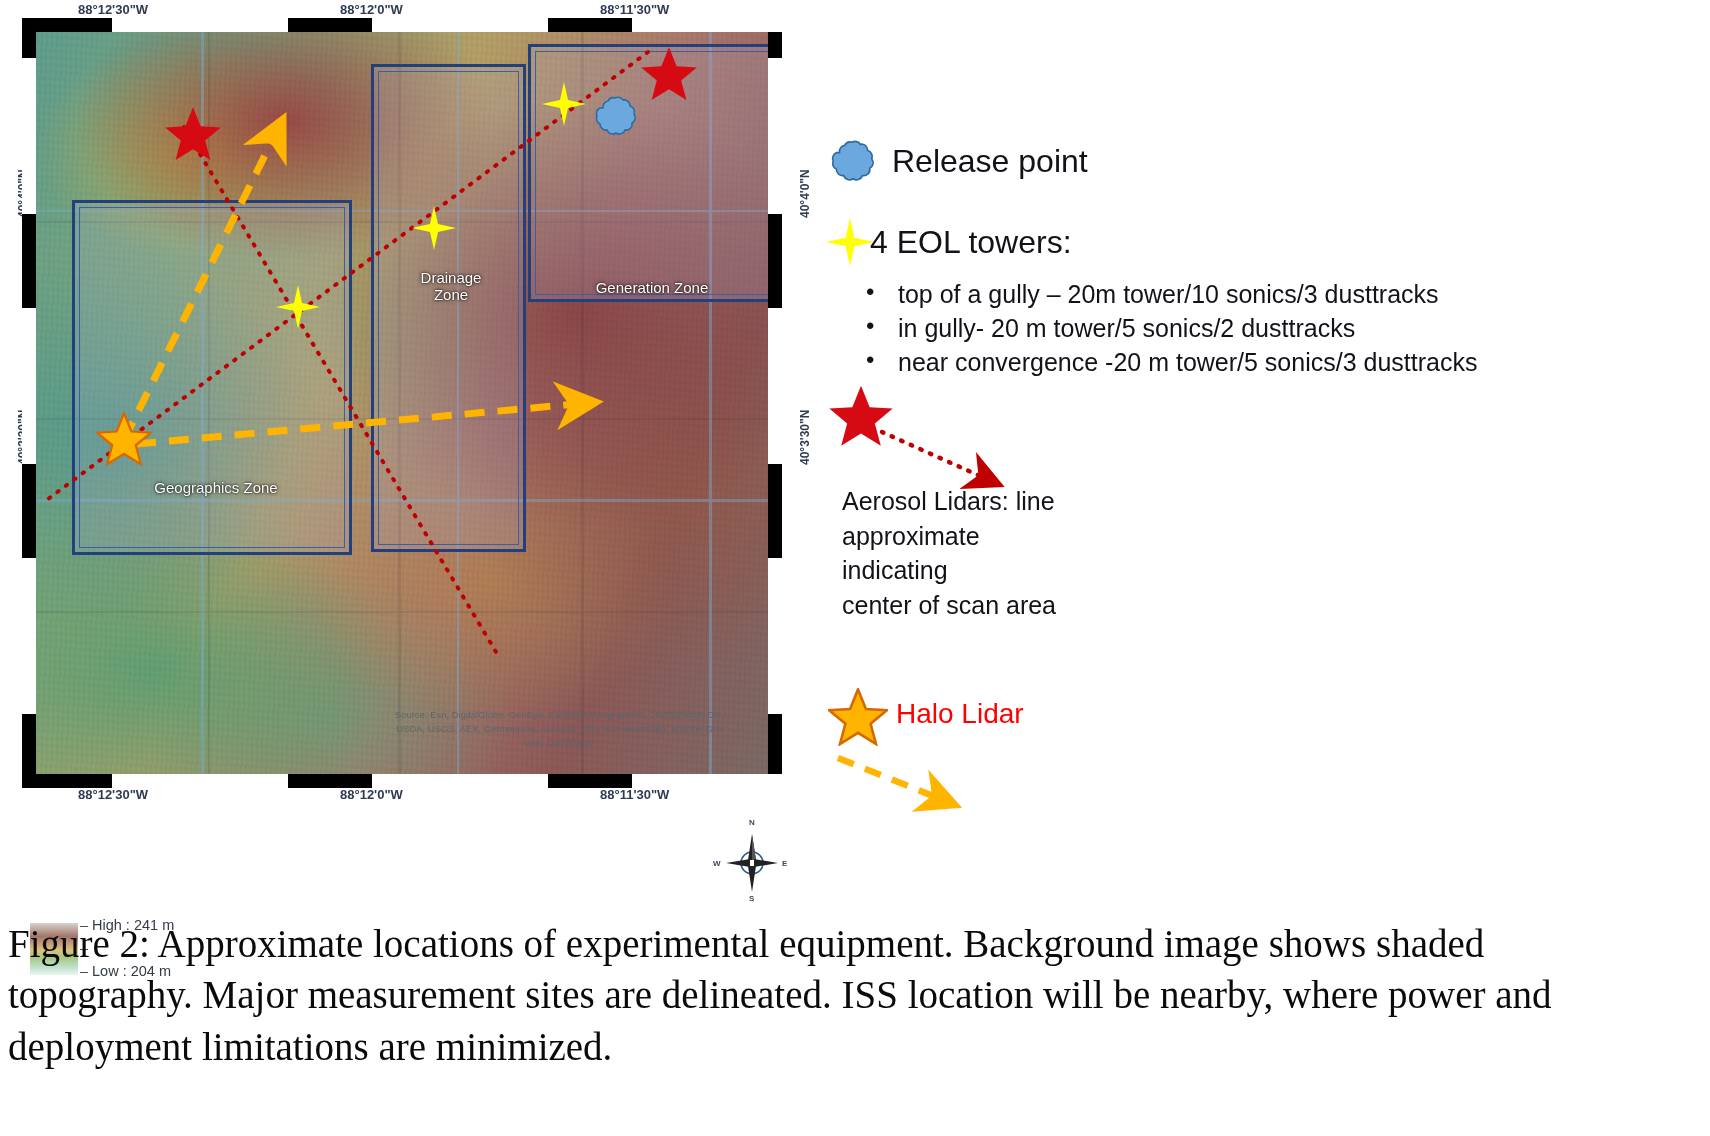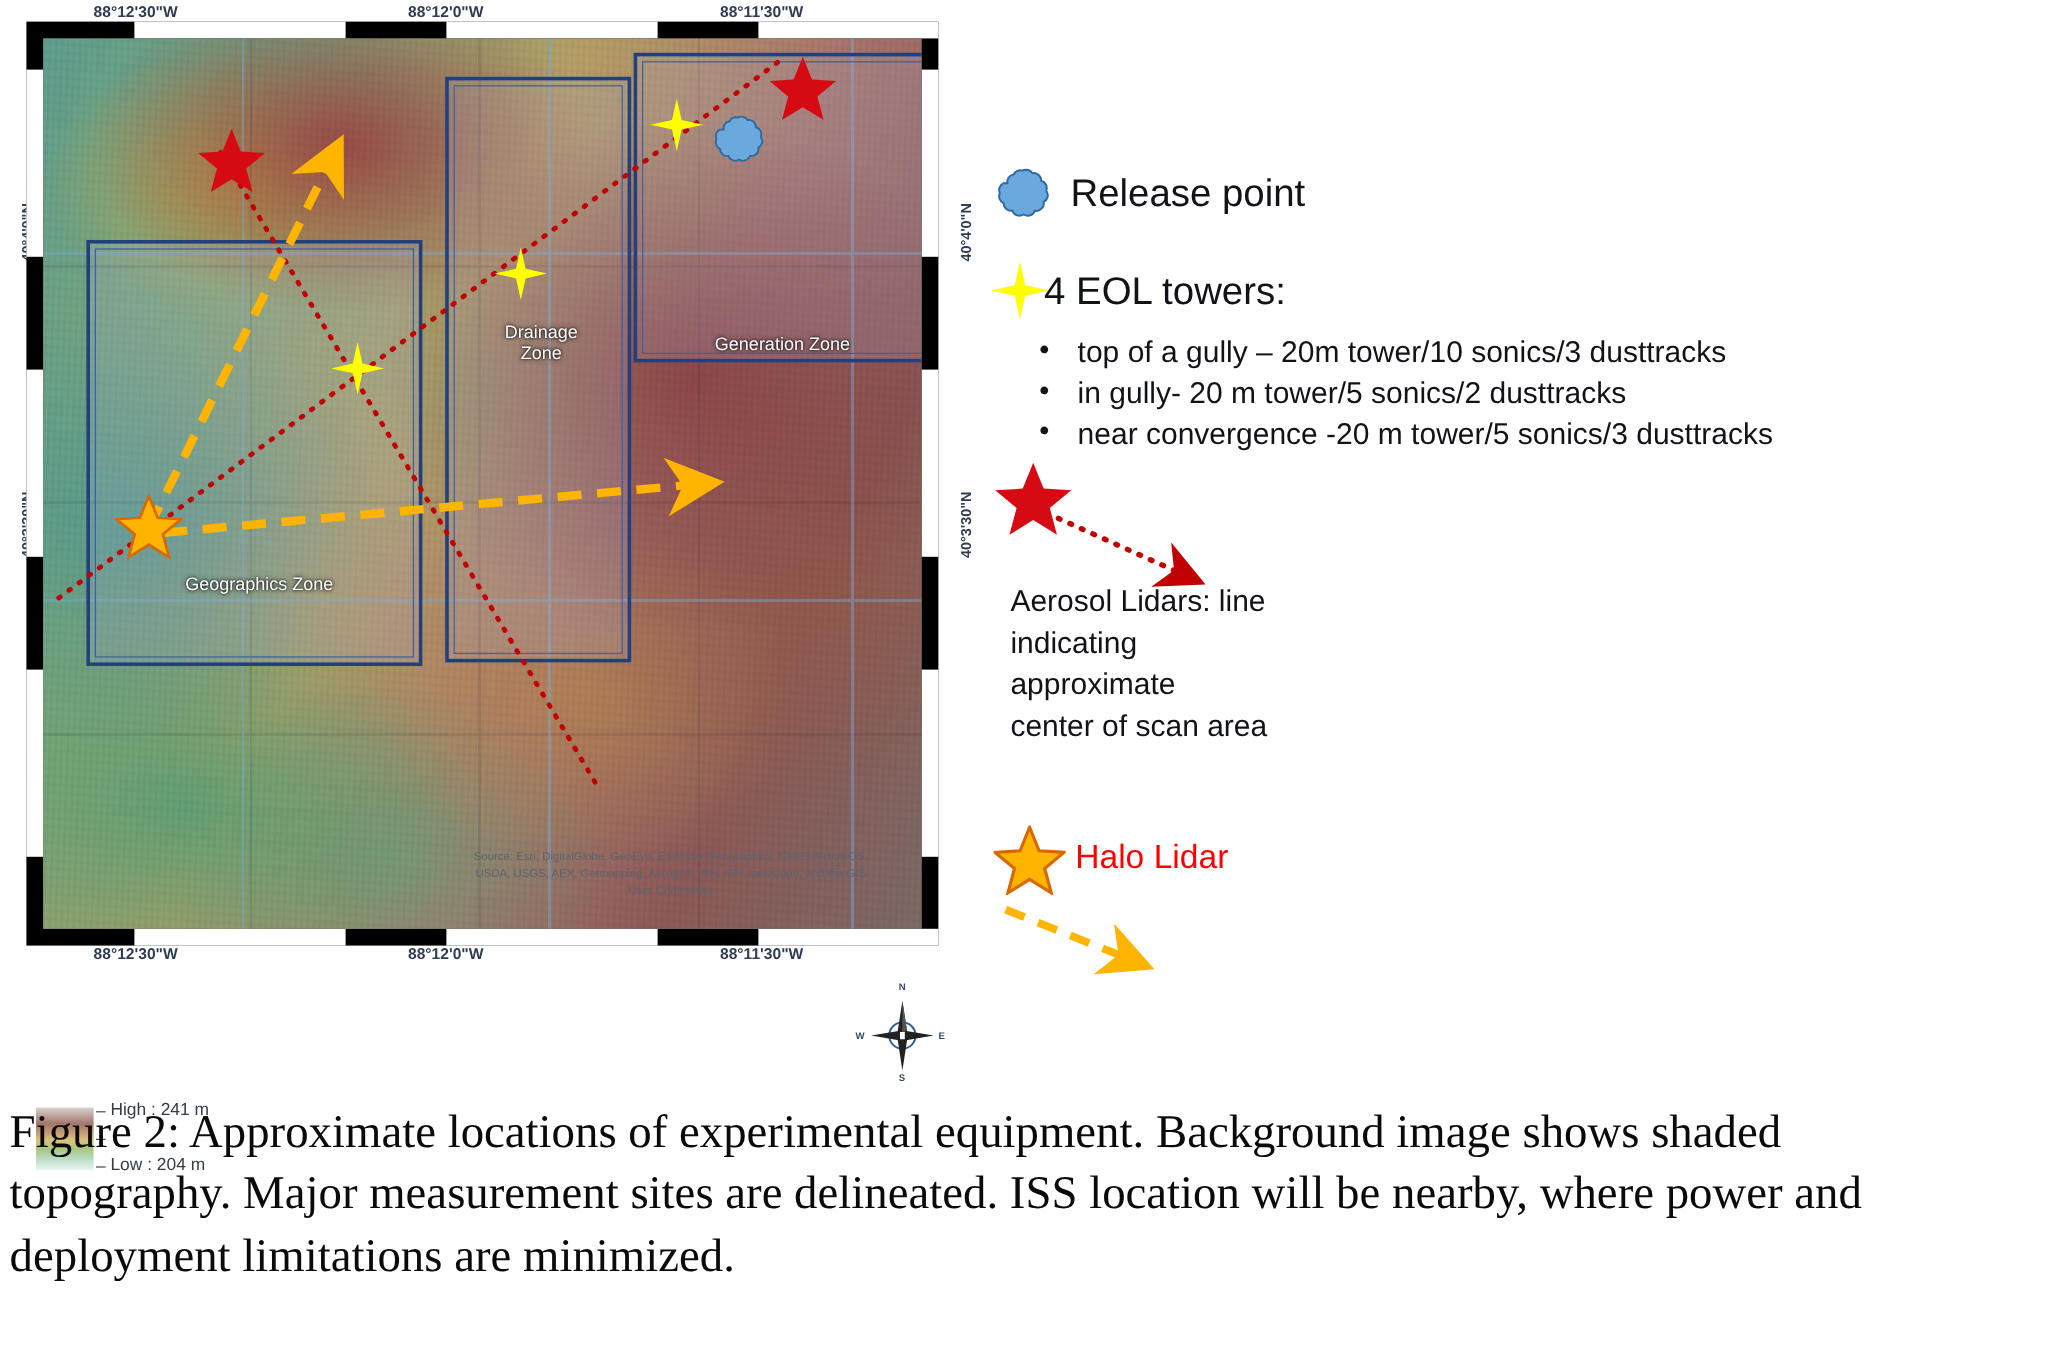--- a/index.html
+++ b/index.html
@@ -269,22 +269,22 @@
     <svg style="position:absolute;left:58px;top:44px;" width="140" height="66" viewBox="0 0 140 66">
       <defs>
         <marker id="arrowRed2" markerWidth="9" markerHeight="9" refX="3" refY="4.5" orient="auto">
           <path d="M0,0 L9,4.5 L0,9 L2.6,4.5 Z" fill="#c00000"></path>
         </marker>
       </defs>
       <line x1="4" y1="8" x2="102" y2="52" stroke="#c00000" stroke-width="4.5" stroke-dasharray="1.5 9" stroke-linecap="round" marker-end="url(#arrowRed2)"></line>
     </svg>
     <div class="lidar-text" style="position:absolute;left:22px;top:104px;width:400px;">
       <div>Aerosol Lidars: line</div>
+      <div>approximate</div>
       <div>indicating</div>
-      <div>approximate</div>
       <div>center of scan area</div>
     </div>
   </div>
 
   <div class="legend-row" style="left:14px;top:686px;width:420px;">
     <svg class="icon-svg" style="position:absolute;left:8px;top:2px;" width="60" height="58" viewBox="0 0 50 48">
       <polygon points="25,1 31.6,17.3 49,18.4 35.5,29.6 40,46.5 25,37.2 10,46.5 14.5,29.6 1,18.4 18.4,17.3" fill="#ffb400" stroke="#d66a00" stroke-width="2.2"></polygon>
     </svg>
     <div class="halo-text" style="position:absolute;left:76px;top:12px;white-space:nowrap;">Halo Lidar</div>
     <svg style="position:absolute;left:14px;top:66px;" width="140" height="60" viewBox="0 0 140 60">

